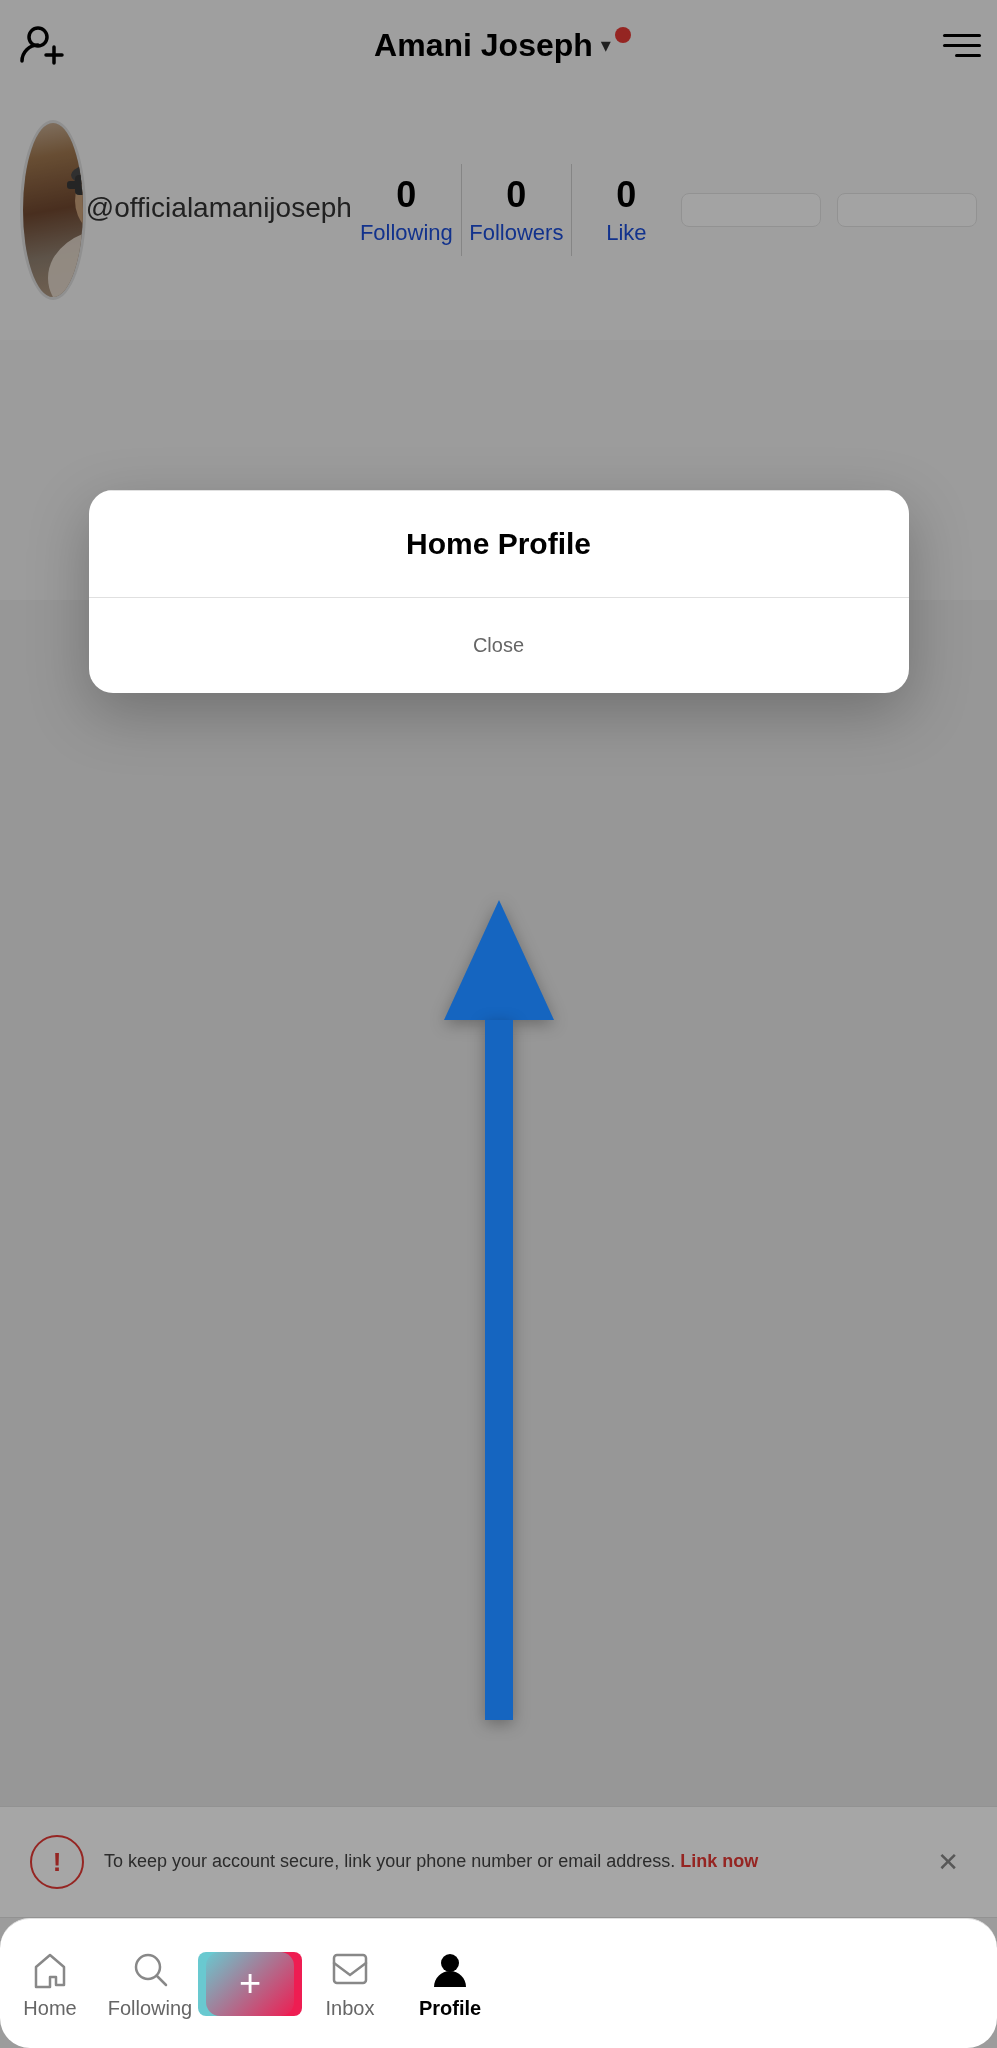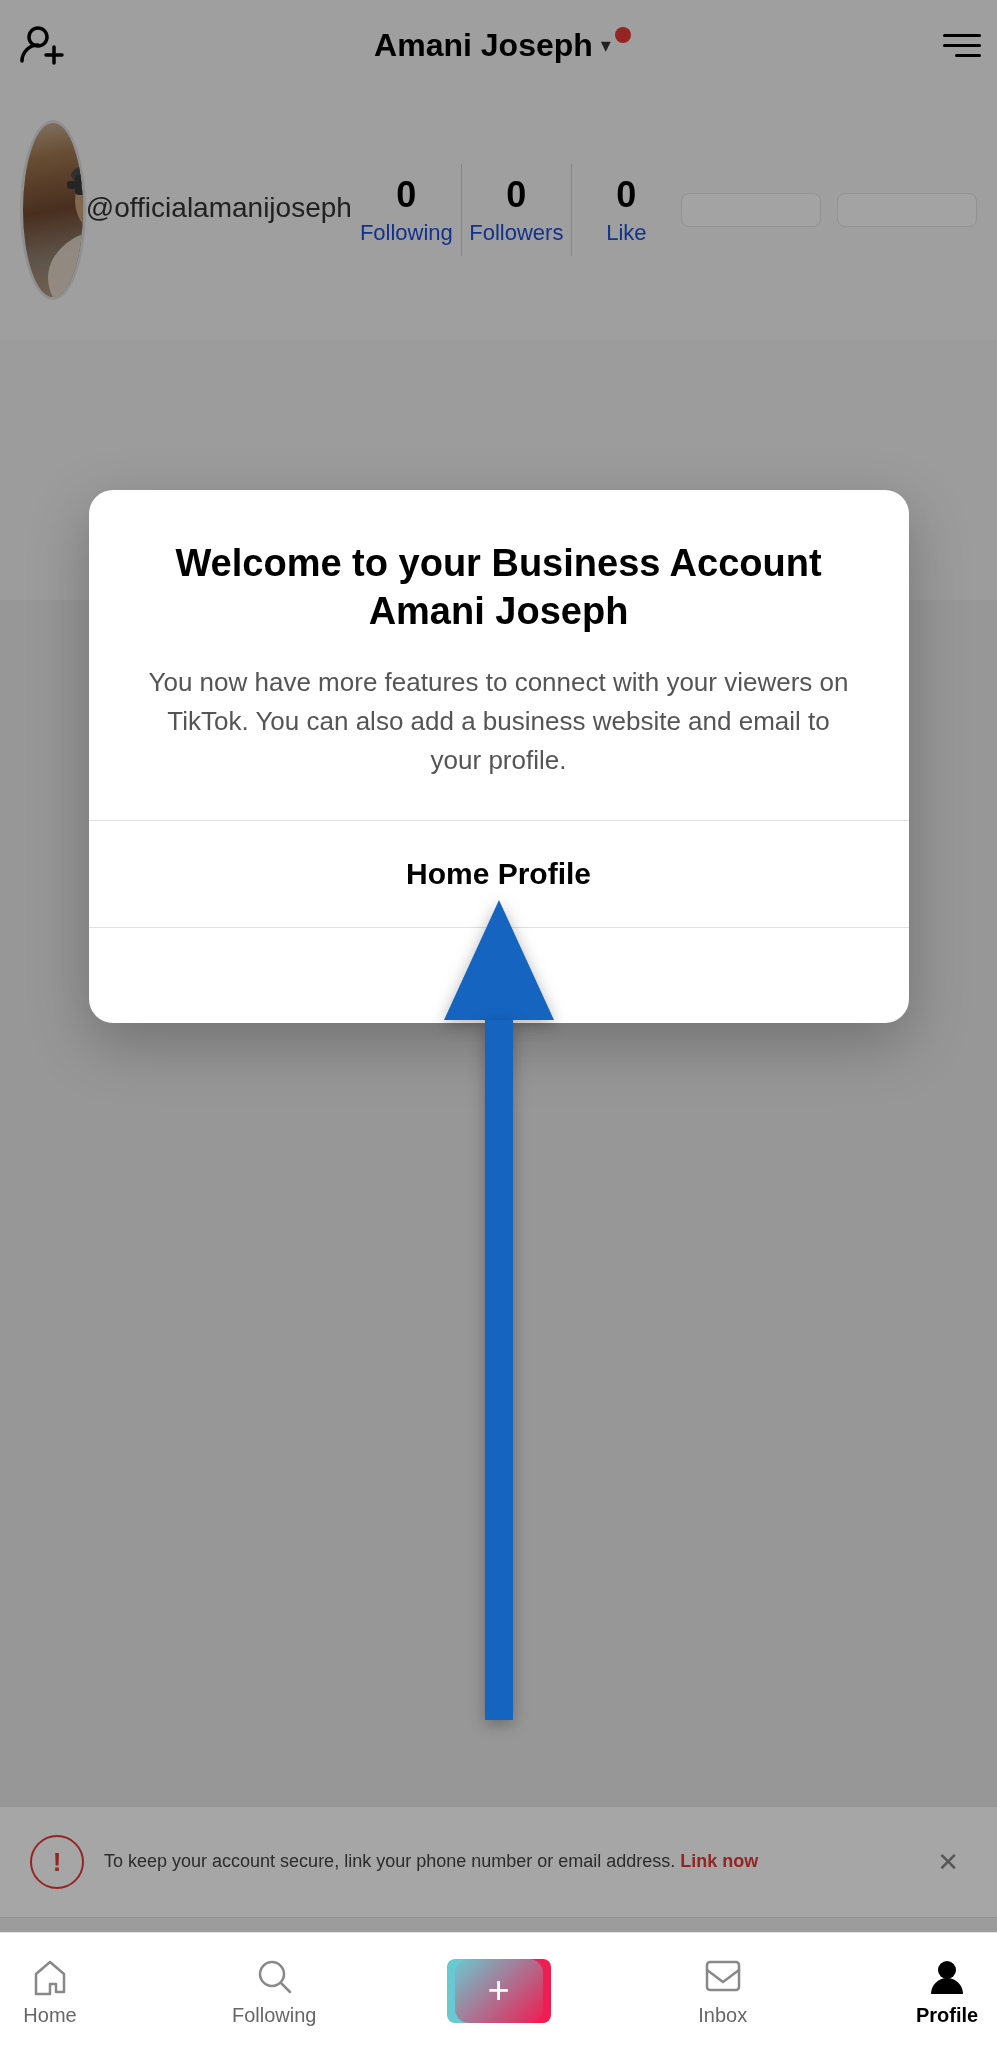--- a/index.html
+++ b/index.html
@@ -323,27 +323,28 @@
       flex-shrink: 0;
       padding: 8px;
     }
 
     
     .bottom-nav {
       position: absolute;
       bottom: 0;
       left: 0;
       right: 0;
-      height: 116px;
+      height: 130px;
       background: #fff;
       display: flex;
       align-items: center;
-      justify-content: space-between;
+      justify-content: flex-start;
       border-top: 1px solid #e0e0e0;
       z-index: 40;
+      border-radius: 30px;
     }
 
     .nav-item {
       display: flex;
       flex-direction: column;
       align-items: center;
       gap: 6px;
       cursor: pointer;
       min-width: 100px;
     }
@@ -489,24 +490,20 @@
     <div class="action-btn"></div>
     <div class="action-btn"></div>
   </div>
 </div>
 
 <div class="content-area"></div>
 
 <div class="overlay"></div>
 
 <div class="modal">
-  <div class="modal-body">
-    <div class="modal-title">Welcome to your Business Account Amani Joseph</div>
-    <div class="modal-desc">You now have more features to connect with your viewers on TikTok. You can also add a business website and email to your profile.</div>
-  </div>
   <div class="modal-divider"></div>
   <div class="modal-actions">
     <button class="modal-edit-btn">Home Profile</button>
     <button class="modal-close-btn">Close</button>
   </div>
 </div>
 
 <div class="arrow-annotation">
   <div class="arrow-head"></div>
   <div class="arrow-shaft"></div>

